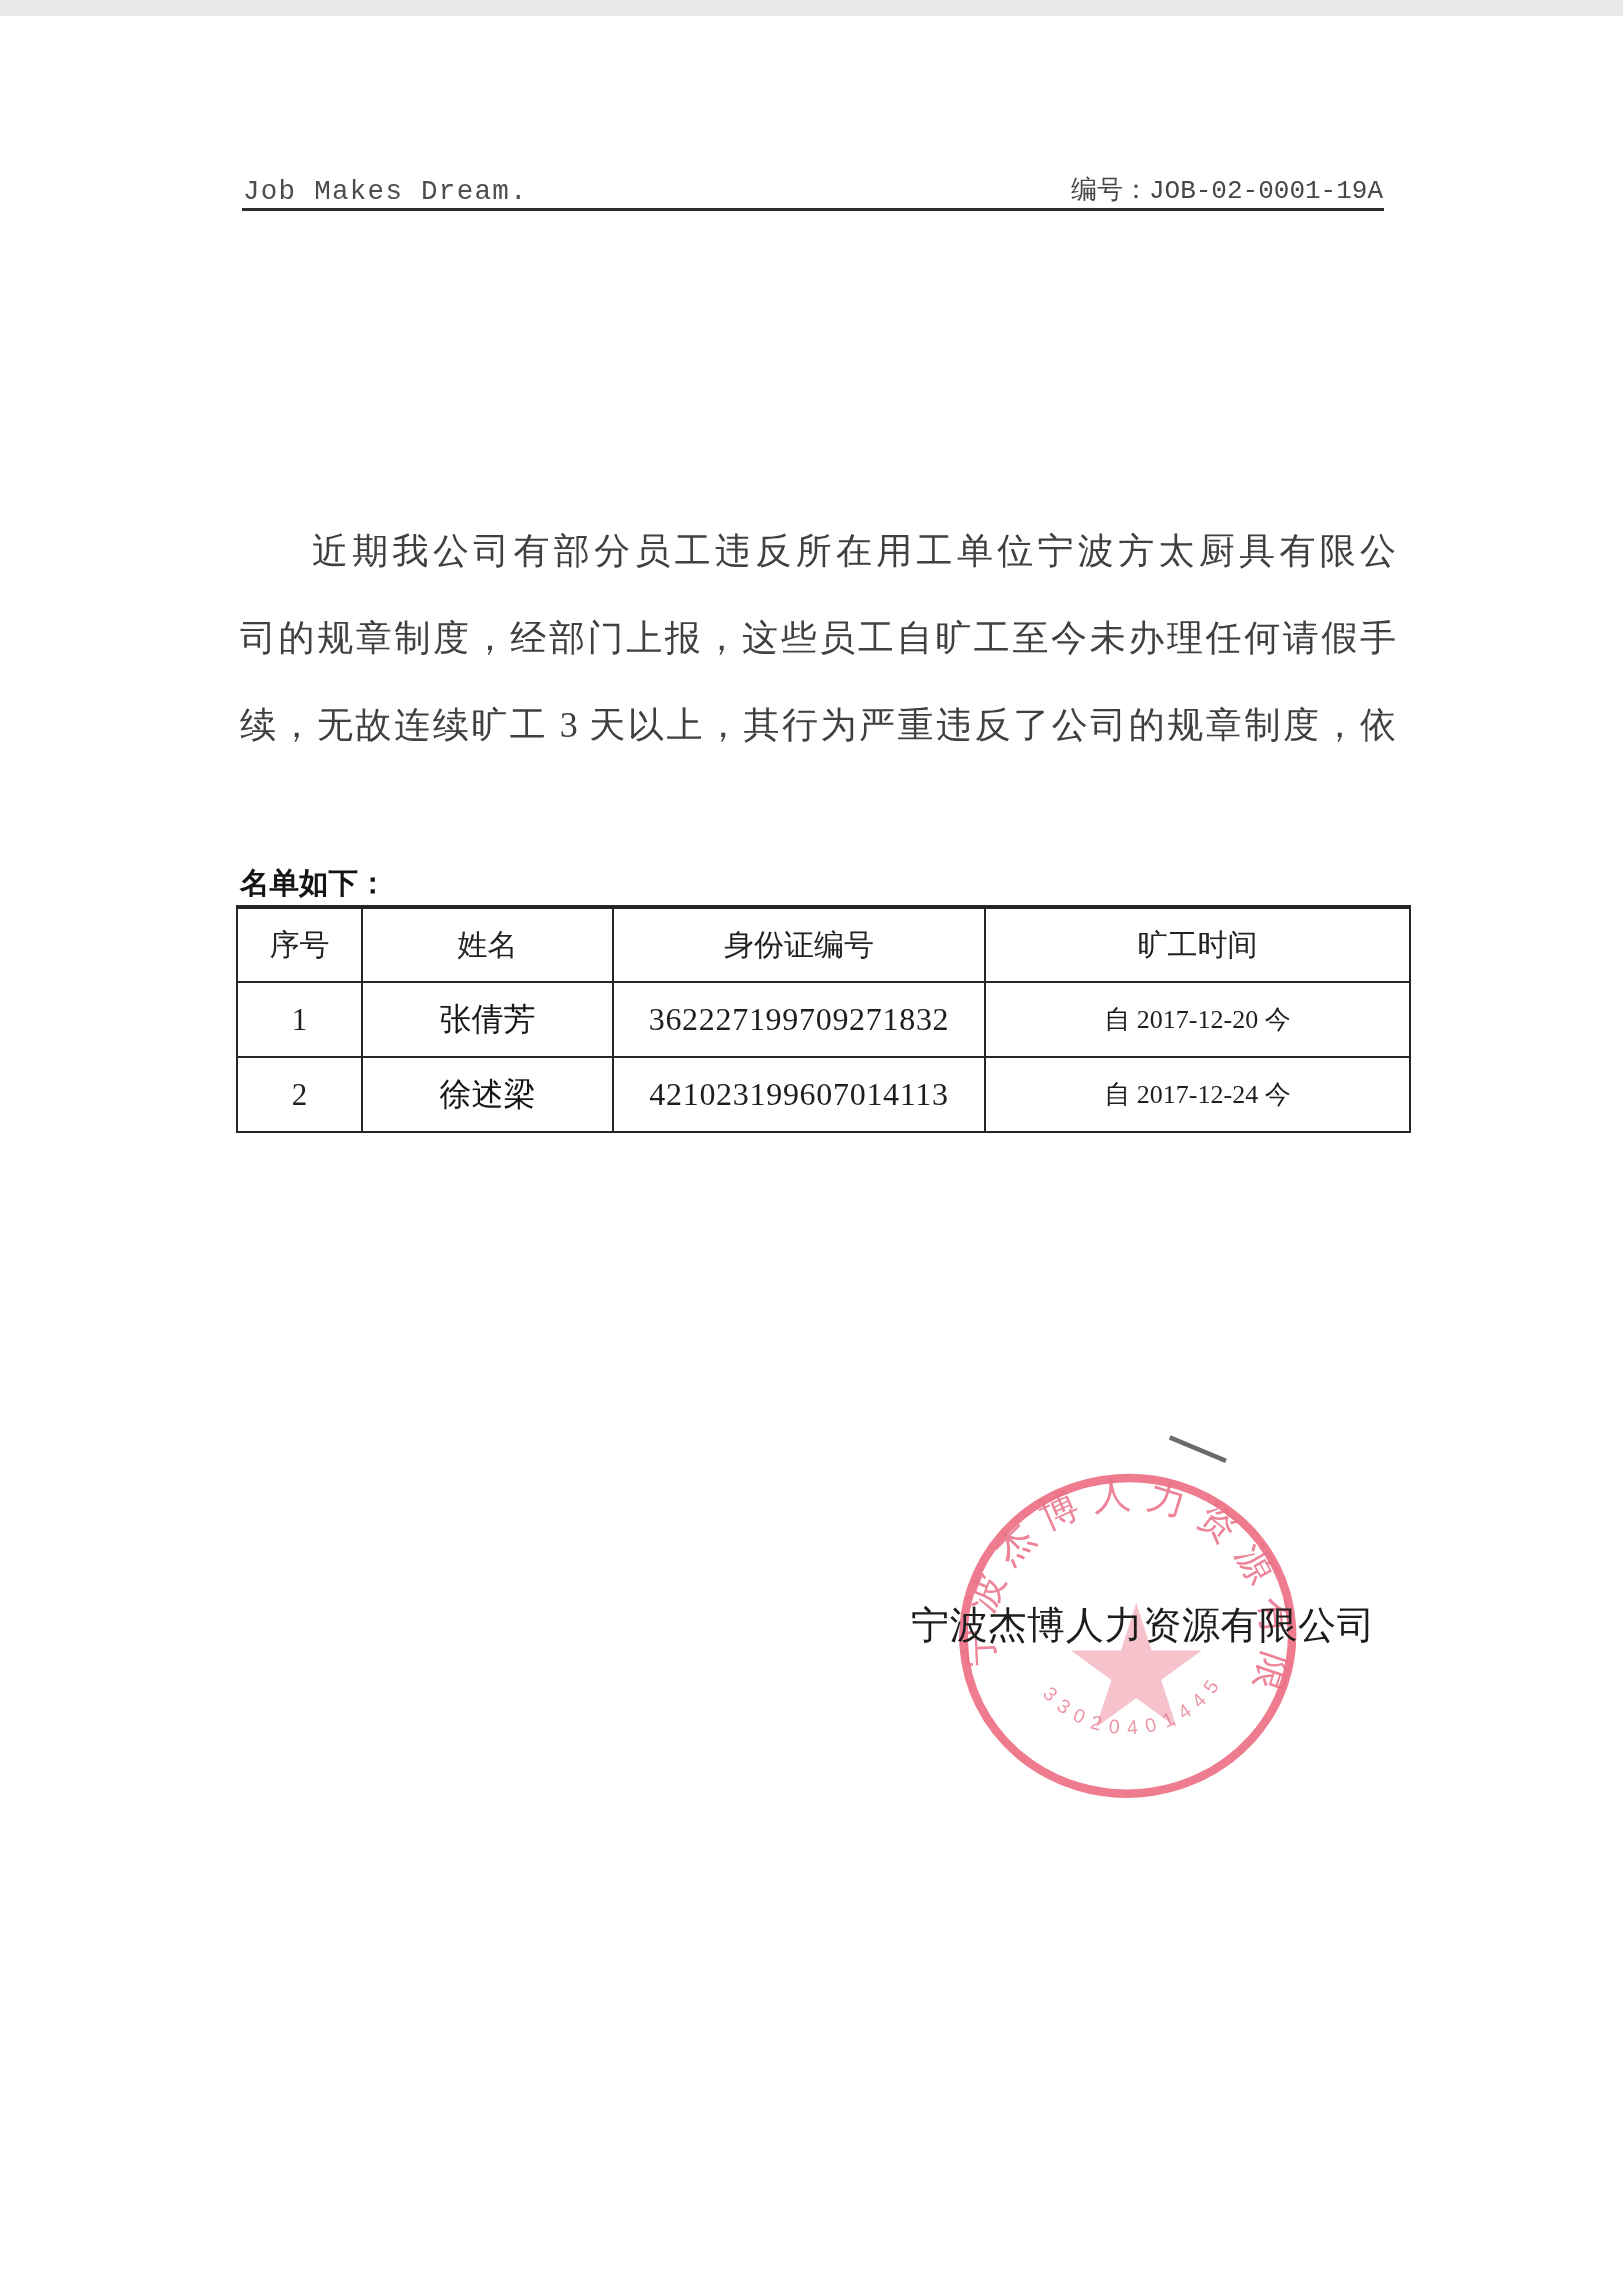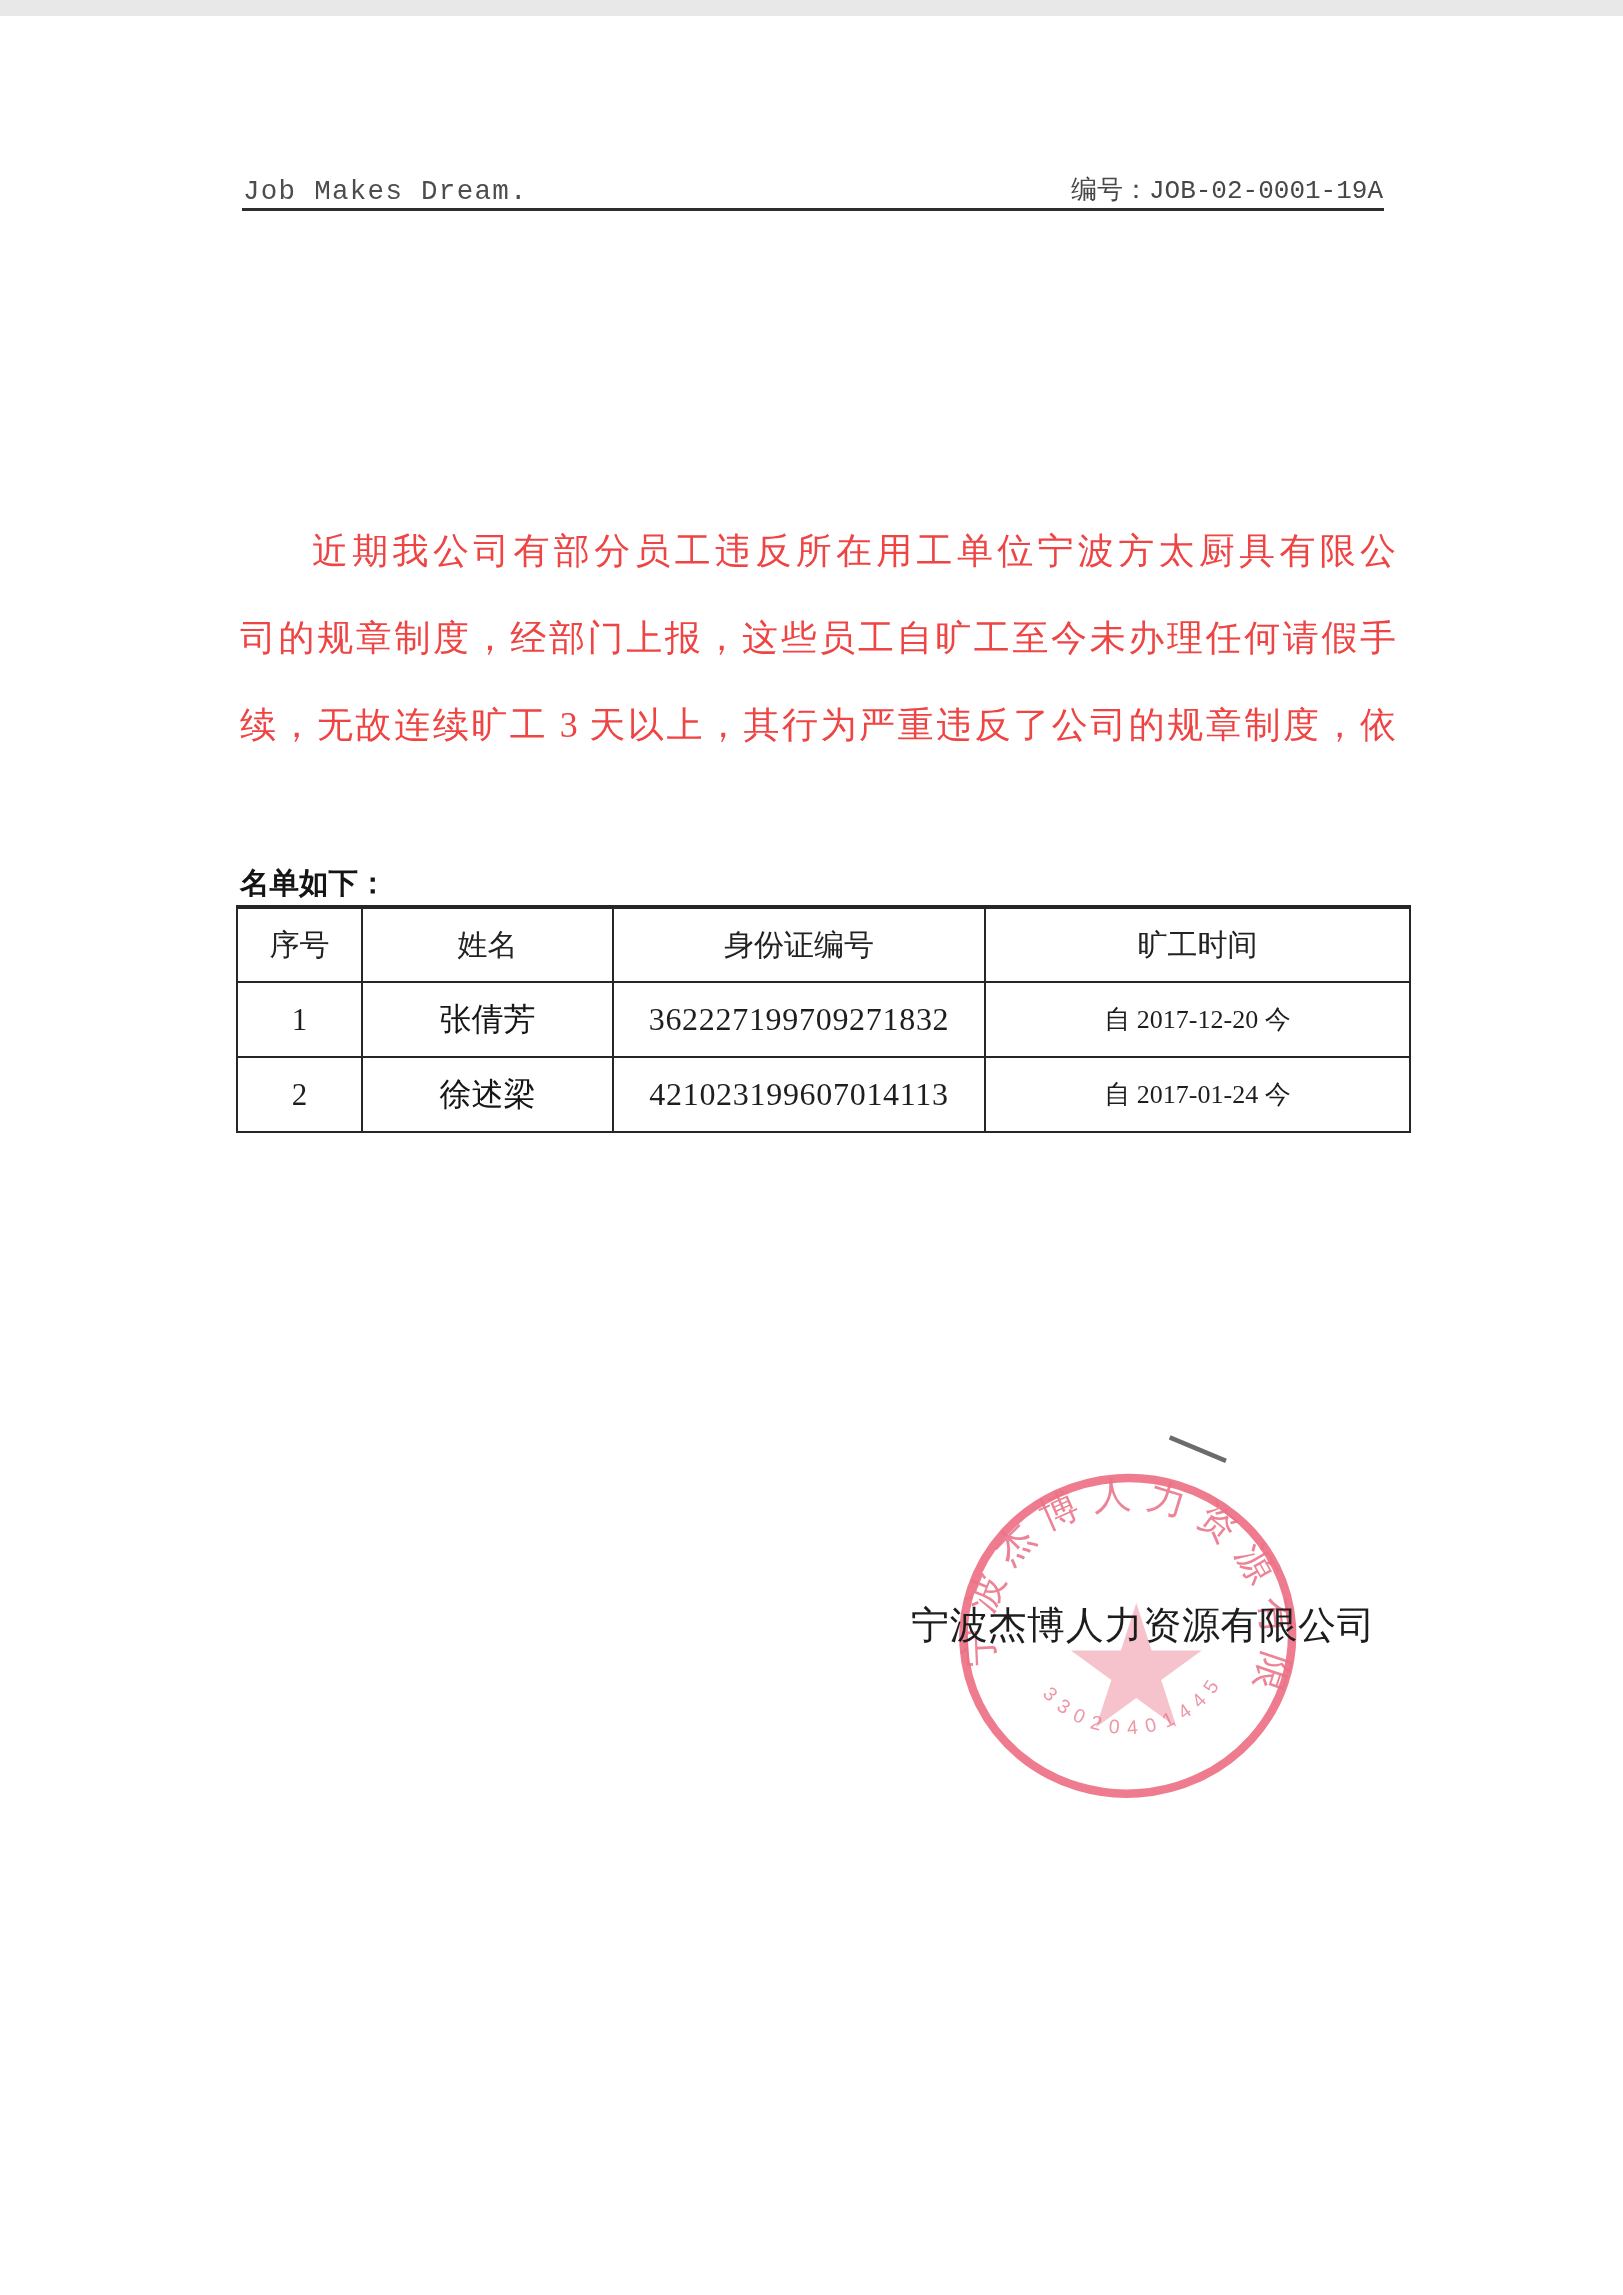--- a/index.html
+++ b/index.html
@@ -63,21 +63,21 @@
   }
 
   
   .body-text {
     position: absolute;
     top: 492px;
     left: 240px;
     width: 1156px;
     font-size: 36px;
     line-height: 87px;
-    color: #ef4444;
+    color: #404040;
   }
   .body-line {
     text-align: justify;
     text-align-last: justify;
   }
   .body-line.first {
     text-indent: 72px;
   }
   .body-line.last {
     text-align: left;
@@ -194,21 +194,21 @@
       <tr class="data-row">
         <td class="c-idx">1</td>
         <td class="c-name">张倩芳</td>
         <td class="c-id">362227199709271832</td>
         <td class="c-period">自 2017-12-20 今</td>
       </tr>
       <tr class="data-row">
         <td class="c-idx">2</td>
         <td class="c-name">徐述梁</td>
         <td class="c-id">421023199607014113</td>
-        <td class="c-period">自 2017-01-24 今</td>
+        <td class="c-period">自 2017-12-24 今</td>
       </tr>
     </tbody>
   </table>
 
   <svg class="seal" viewBox="0 0 580 620">
 
     <ellipse cx="282" cy="325" rx="251" ry="241" fill="none" stroke="#ec5f75" stroke-width="13" opacity="0.82" transform="rotate(-4 282 325)"></ellipse>
 
     <polygon points="295,275 318.5,347.6 394.9,347.6 333,392.4 356.7,465 295,420 233.3,465 257,392.4 195.1,347.6 271.5,347.6" fill="#ef8fa0" opacity="0.55"></polygon>
 

